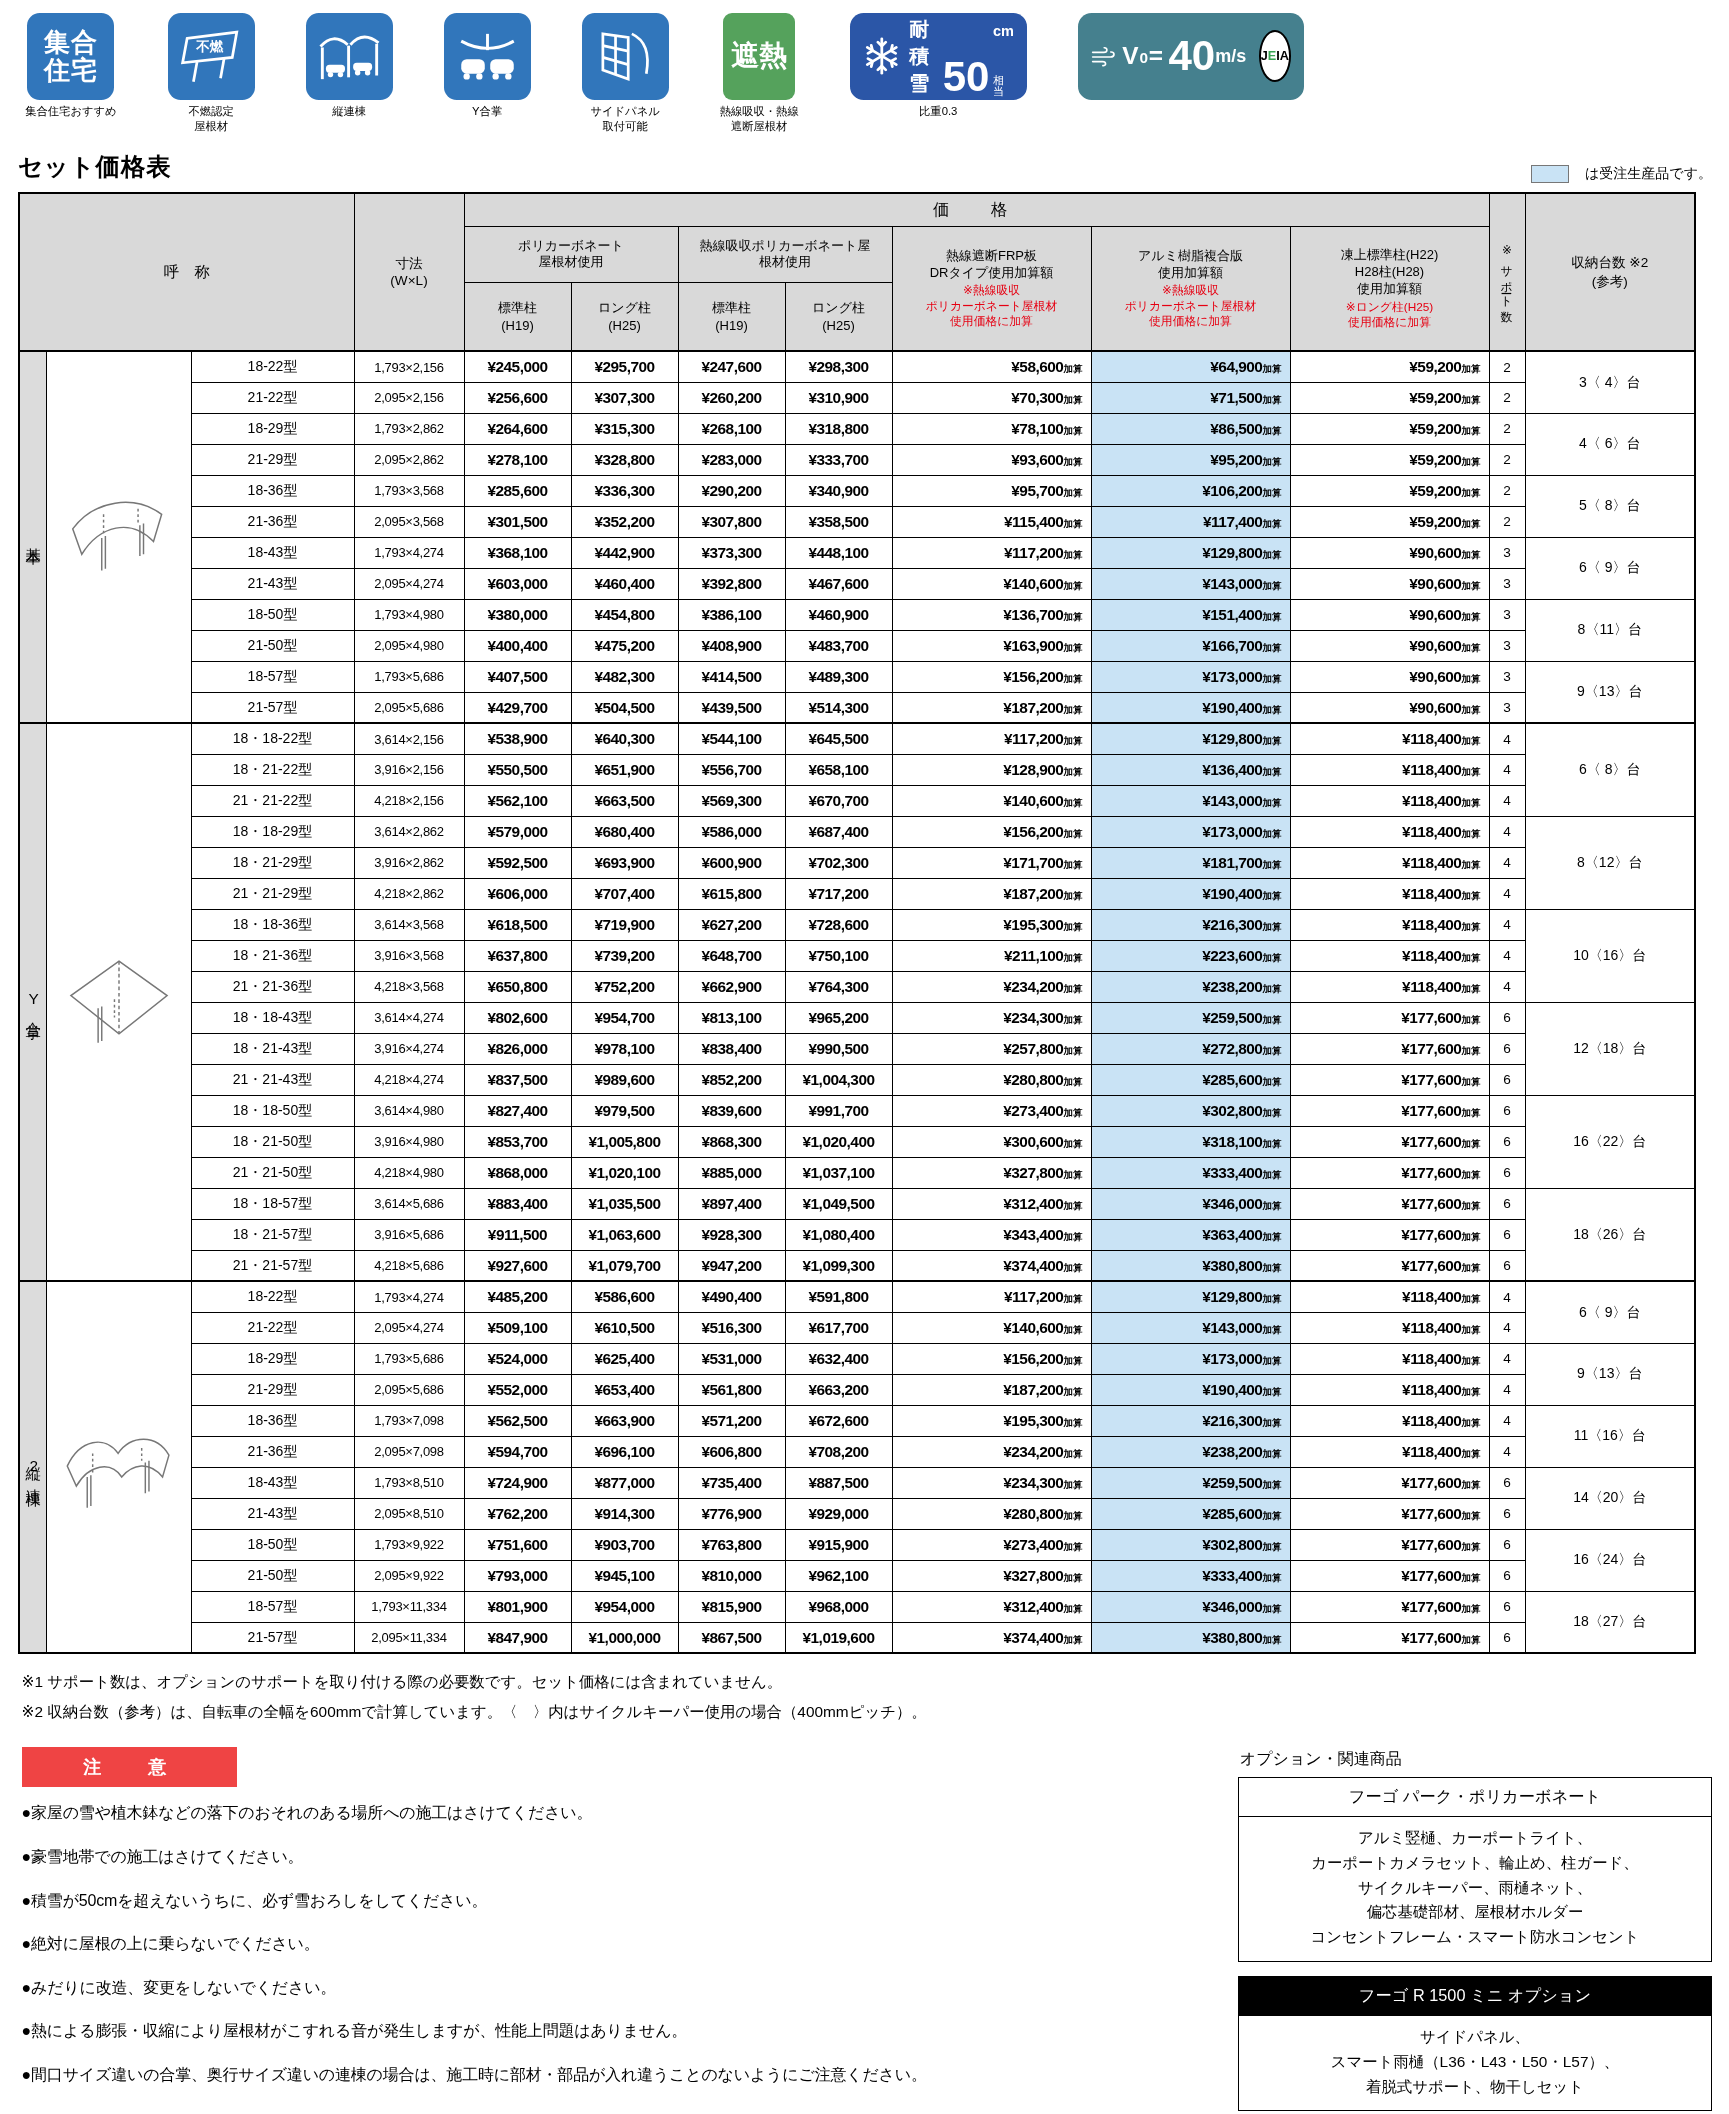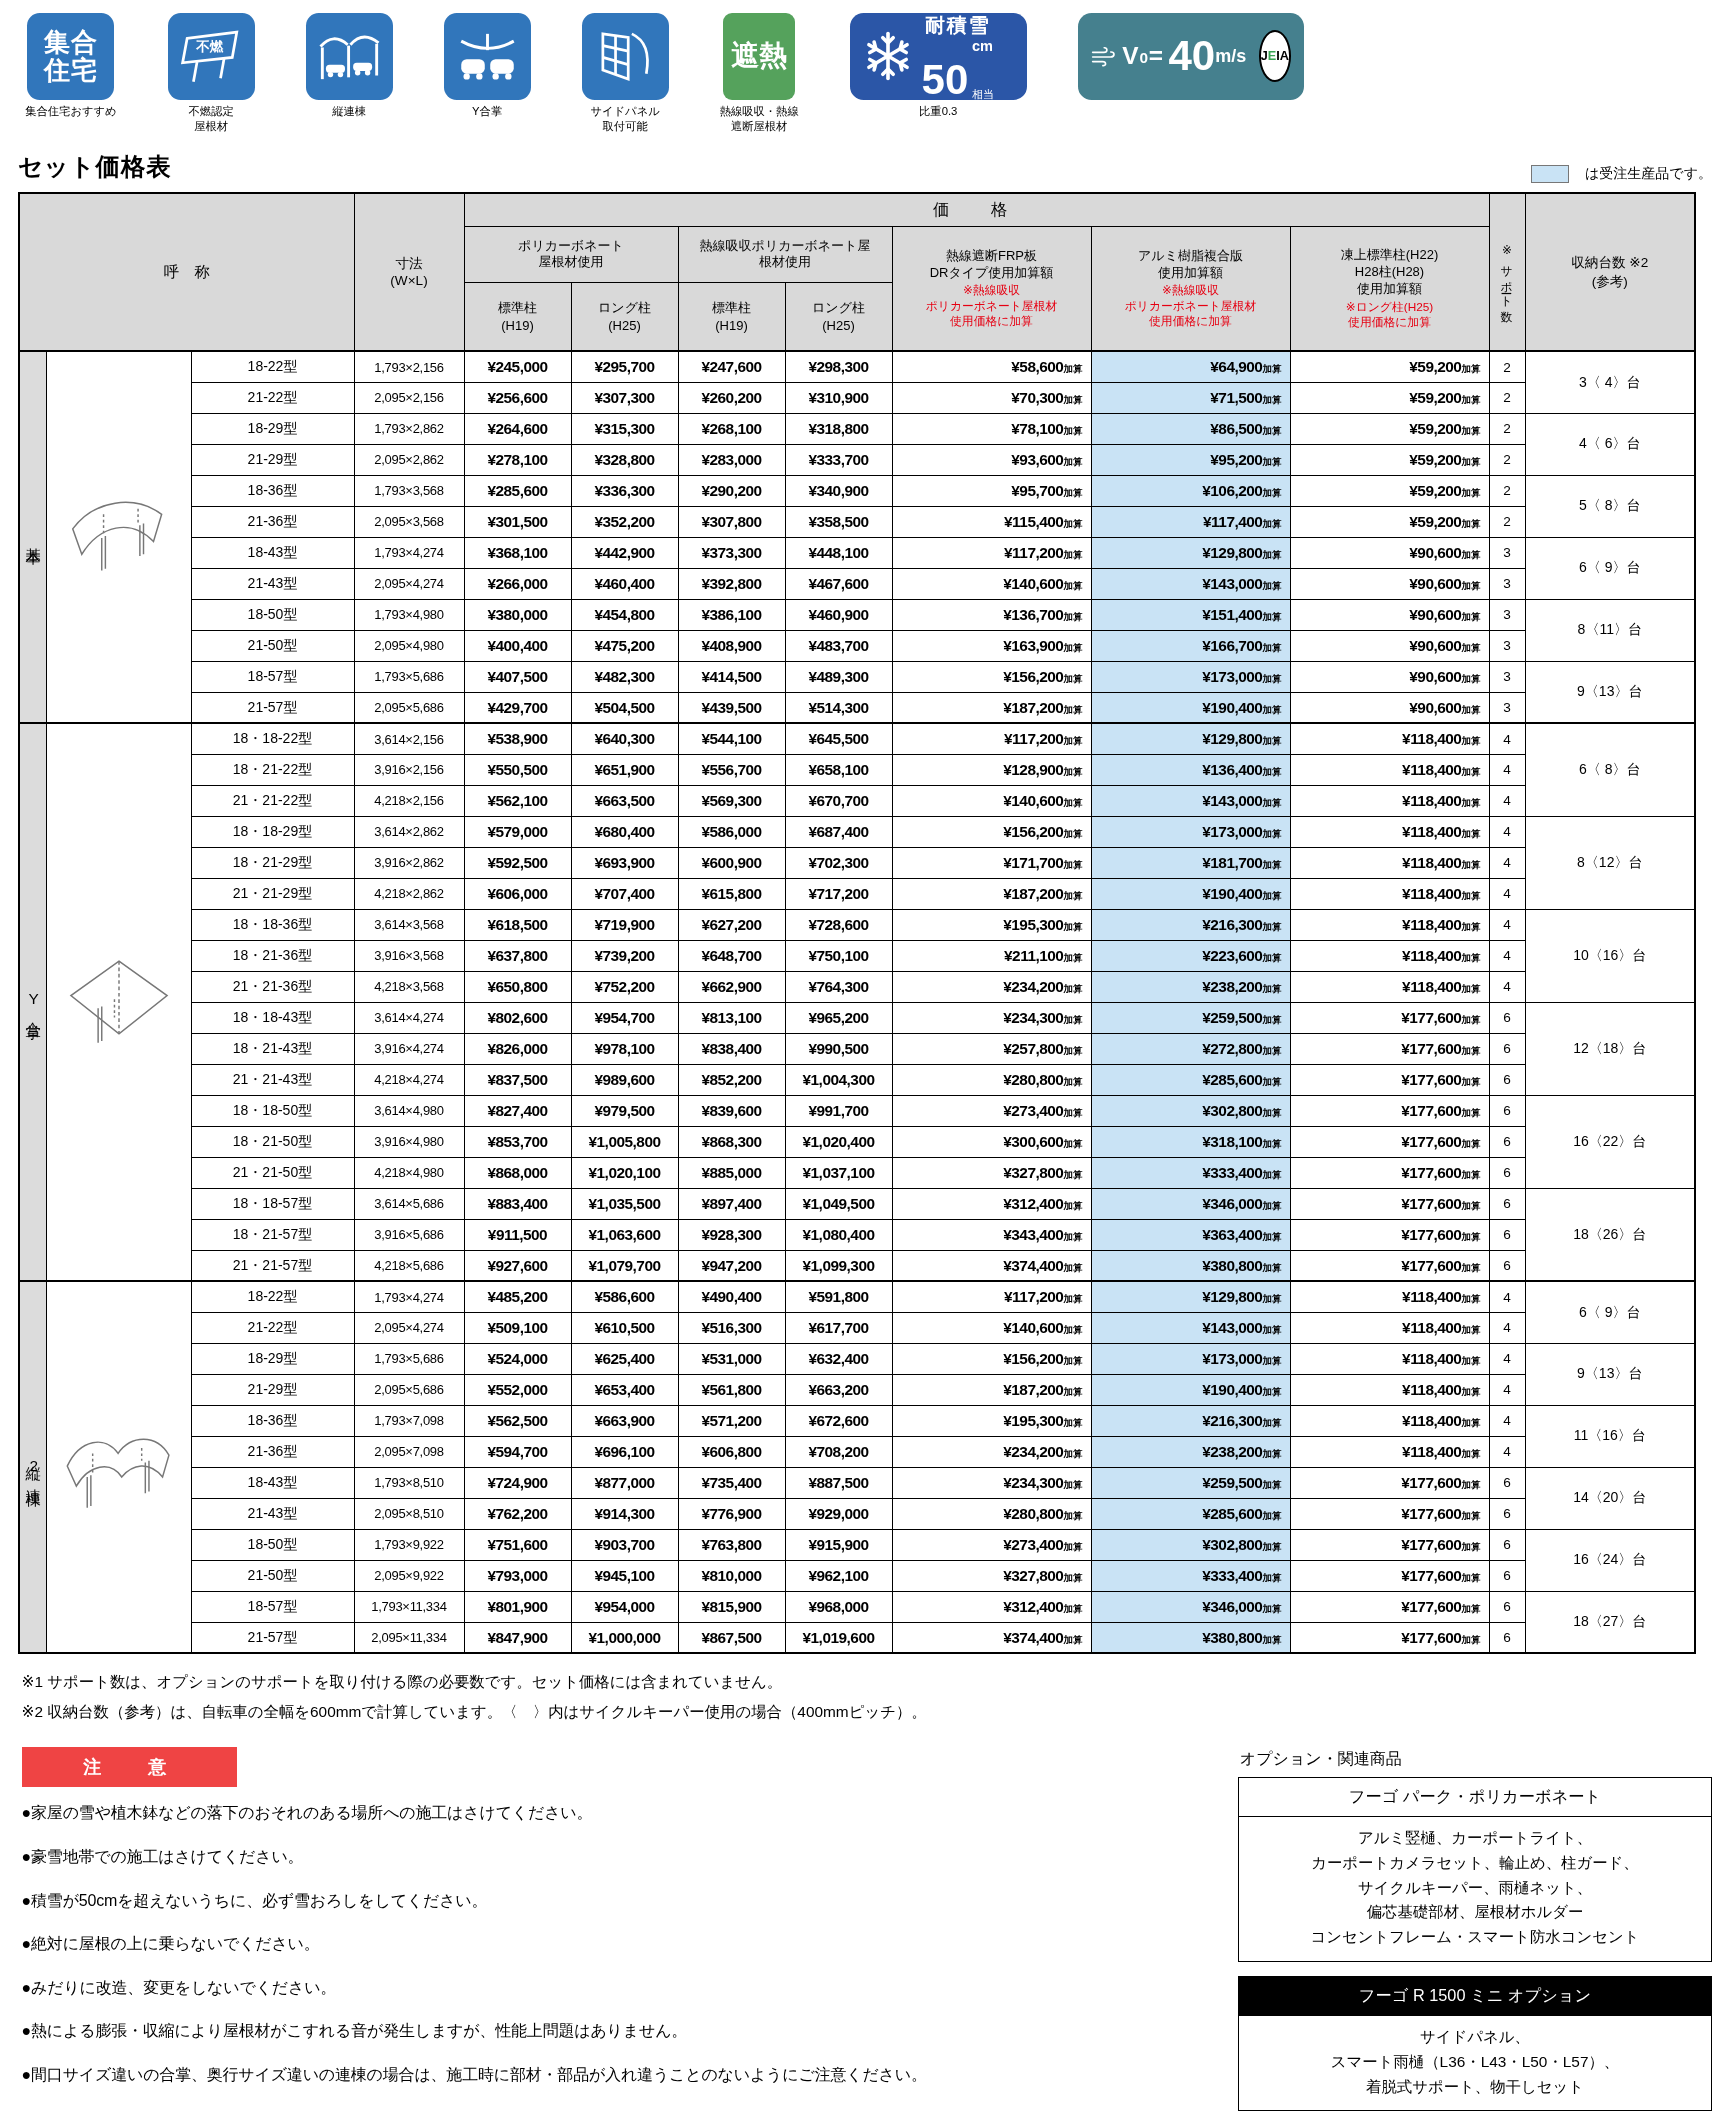--- a/index.html
+++ b/index.html
@@ -14,21 +14,21 @@
   .blue-bg { background:#3176bb; }
   .green-bg { background:#55a25c; }
   .navy-bg { background:#2b56a7; }
   .teal-bg { background:#45808e; }
   .bcap { font-size:11.3px; line-height:1.3; text-align:center; margin-top:4.5px; white-space:pre-line; }
   .btxt-2l { font-size:26px; font-weight:bold; line-height:1.1; text-align:center; letter-spacing:0.9px; }
   .bsq.narrow { width:72px; border-radius:9px; }
   .btxt-1l { font-size:28px; font-weight:bold; }
   .bwide { height:87px; border-radius:13.6px; color:#fff; display:flex; align-items:center; padding:0 12.7px; }
   .snow-badge { width:177px; gap:7.2px; }
-  .snow-col { display:flex; flex-direction:column; align-items:center; }
+  .snow-col { display:flex; flex-direction:row; align-items:flex-end; }
   .snow-title { font-size:20px; font-weight:bold; letter-spacing:1.8px; }
   .snow-num-row { display:flex; align-items:flex-end; }
   .snow-num { font-size:42px; font-weight:bold; line-height:0.95; }
   .snow-units { display:flex; flex-direction:column; margin-left:3.6px; line-height:1;gap:36px; }
   .snow-unit { font-size:14.5px; font-weight:bold; }
   .snow-unit2 { font-size:11px; }
   .wind-badge { width:226px; gap:5.4px; }
   .wind-vrow { display:flex; align-items:center; }
   .wind-v { font-size:24.4px; font-weight:bold; }
   .wind-v0 { font-size:15.4px; font-weight:bold; align-self:flex-end; margin:0 0.9px 2.7px 0.9px; }
@@ -400,21 +400,21 @@
           <td class="price">¥448,100</td>
           <td class="add"><span class="av">¥117,200</span><span class="suf">加算</span></td>
           <td class="add blue"><span class="av">¥129,800</span><span class="suf">加算</span></td>
           <td class="add"><span class="av">¥90,600</span><span class="suf">加算</span></td>
           <td class="sup">3</td>
           <td class="cap" rowspan="2">6〈 9〉台</td>
         </tr>
         <tr>
           <td class="rowlabel">21-43型</td>
           <td class="size">2,095×4,274</td>
-          <td class="price">¥266,000</td>
+          <td class="price">¥603,000</td>
           <td class="price">¥460,400</td>
           <td class="price">¥392,800</td>
           <td class="price">¥467,600</td>
           <td class="add"><span class="av">¥140,600</span><span class="suf">加算</span></td>
           <td class="add blue"><span class="av">¥143,000</span><span class="suf">加算</span></td>
           <td class="add"><span class="av">¥90,600</span><span class="suf">加算</span></td>
           <td class="sup">3</td>
         </tr>
         <tr>
           <td class="rowlabel">18-50型</td>

